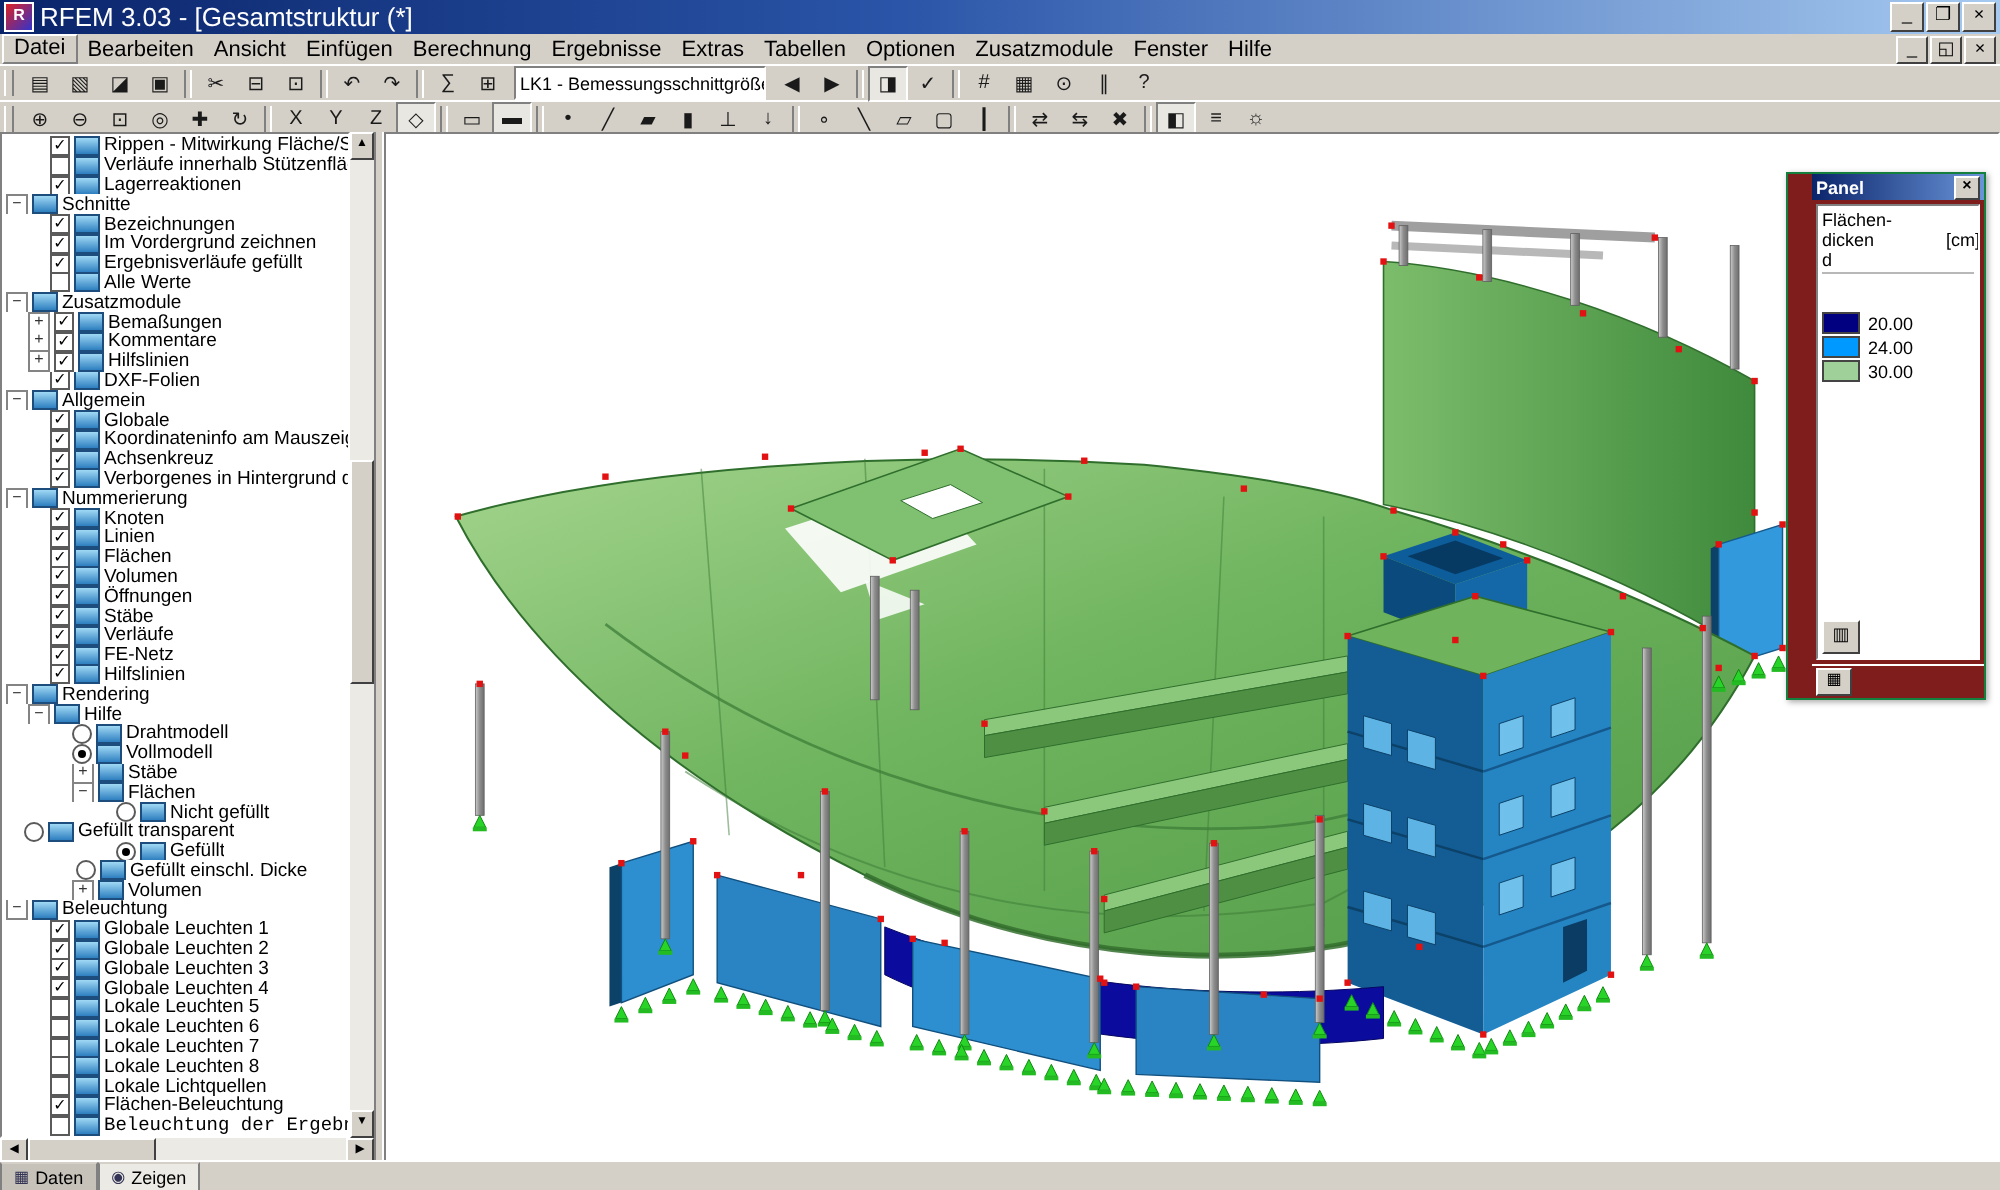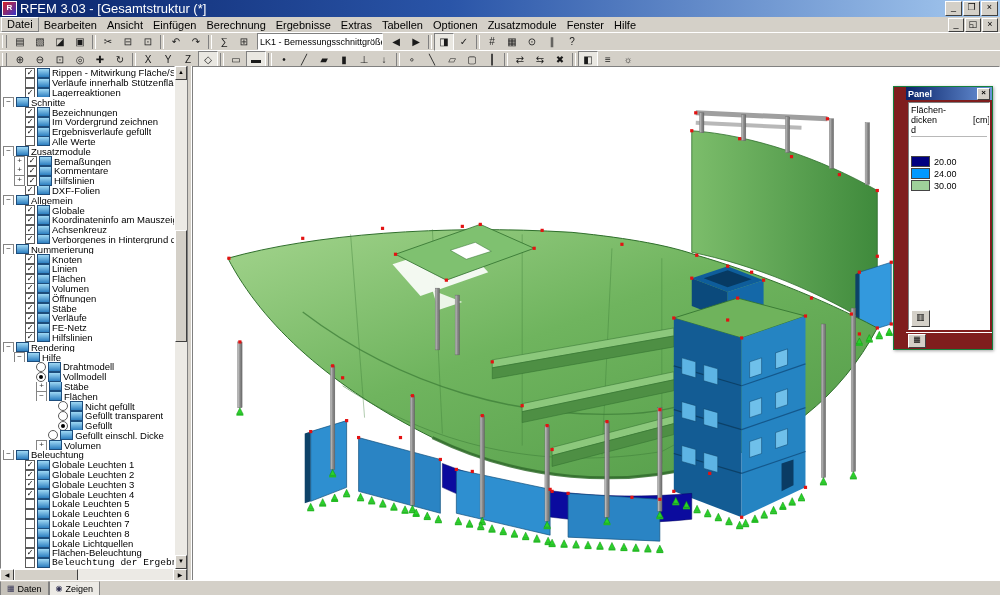--- a/index.html
+++ b/index.html
@@ -484,33 +484,33 @@
             <span class="exp box">−</span>
             <span class="ticon"></span>
             <span class="tlabel">Flächen</span>
           </div>
           <div class="trow" style="padding-left: 46px;">
             <span class="exp"></span>
             <span class="rad"></span>
             <span class="ticon"></span>
             <span class="tlabel">Nicht gefüllt</span>
           </div>
+          <div class="trow" style="">
+            <span class="exp"></span>
+            <span class="rad"></span>
+            <span class="ticon"></span>
+            <span class="tlabel">Gefüllt transparent</span>
+          </div>
           <div class="trow" style="padding-left: 46px;">
             <span class="exp"></span>
-            <span class="rad"></span>
-            <span class="ticon"></span>
-            <span class="tlabel">Gefüllt transparent</span>
-          </div>
-          <div class="trow" style="padding-left: 46px;">
-            <span class="exp"></span>
             <span class="rad on"></span>
             <span class="ticon"></span>
             <span class="tlabel">Gefüllt</span>
           </div>
-          <div class="trow" style="padding-left: 26px; justify-content: center;">
+          <div class="trow" style="padding-left: 26px;">
             <span class="exp"></span>
             <span class="rad"></span>
             <span class="ticon"></span>
             <span class="tlabel">Gefüllt einschl. Dicke</span>
           </div>
           <div class="trow" style="padding-left: 35px;">
             <span class="exp box">+</span>
             <span class="ticon"></span>
             <span class="tlabel">Volumen</span>
           </div>

